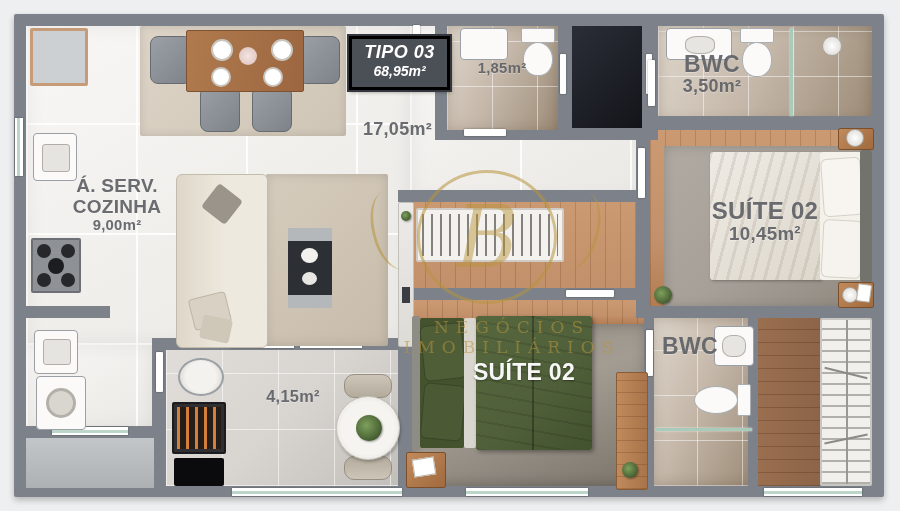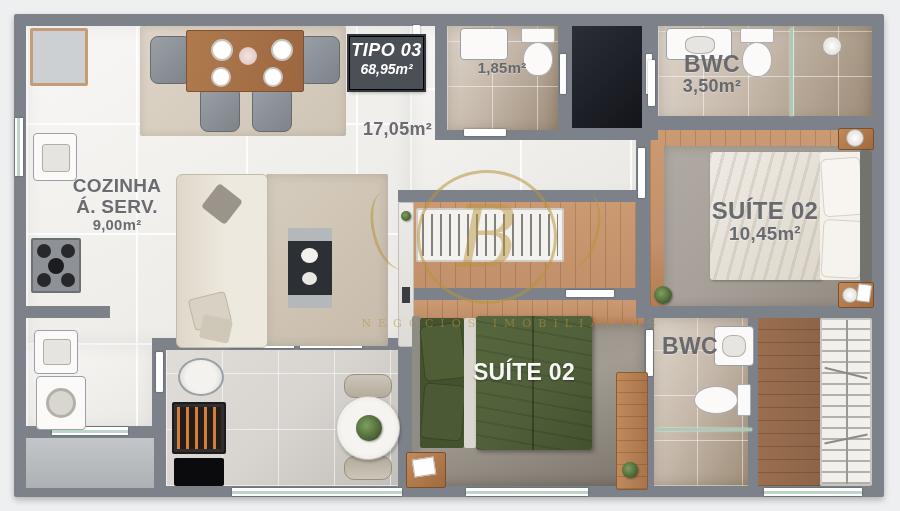--- a/index.html
+++ b/index.html
@@ -39,29 +39,29 @@
   .furn{position:absolute;border-radius:2px;}
   .white-fix{background:#fbfaf8;border:1px solid #9aa0a5;border-radius:4px;}
   .plant{border-radius:50%;background:radial-gradient(circle at 40% 40%,#7ea05c,#42592f 75%);box-shadow:1px 1px 2px rgba(0,0,0,.35);}
   .lamp{border-radius:50%;background:radial-gradient(circle,#ffffff,#d8d5cf);border:1px solid #a9a59e;}
   .nstand{background:linear-gradient(135deg,#c08a5c,#a06a3e);border:1px solid #7c4f2c;}
   
   .rlabel{position:absolute;z-index:50;text-align:center;font-weight:bold;color:rgba(93,96,101,.92);line-height:1.08;text-shadow:0 1px 0 rgba(255,255,255,.3);letter-spacing:.3px;}
   .rlabel .ar{display:block;font-size:.78em;}
   .rlabel .nm{display:block;}
   .lbl-white{color:rgba(255,255,255,.96);text-shadow:0 1px 2px rgba(0,0,0,.35);}
-  .unit-box{position:absolute;left:349px;top:36px;width:75px;height:54px;z-index:55;background:var(--unit_box,#4b4f56);border:1px solid #000000;box-shadow:0 0 0 2px #33363c,1px 2px 4px rgba(0,0,0,.4);color:#fff;font-style:italic;font-weight:bold;text-align:center;box-sizing:border-box;}
+  .unit-box{position:absolute;left:349px;top:36px;width:101px;height:54px;z-index:55;background:var(--unit_box,#4b4f56);border:3px solid #000000;box-shadow:0 0 0 2px #33363c,1px 2px 4px rgba(0,0,0,.4);color:#fff;font-style:italic;font-weight:bold;text-align:center;box-sizing:border-box;}
   .unit-box .l1{display:block;font-size:18px;margin-top:3px;letter-spacing:.5px;}
   .unit-box .l2{display:block;font-size:14px;}
   
   .wm{position:absolute;z-index:40;color:var(--gold,#b8943e);opacity:.55;pointer-events:none;}
   .wm-circle{left:417px;top:170px;width:134px;height:128px;border:3px solid currentColor;border-radius:50%;display:flex;align-items:center;justify-content:center;}
   .wm-circle .mono{font-family:"DejaVu Serif",serif;font-style:italic;font-size:86px;opacity:.9;}
   .wm-name{left:320px;top:278px;width:384px;text-align:center;font-family:"DejaVu Serif",serif;font-weight:bold;font-size:37px;letter-spacing:6px;}
-  .wm-tag{left:330px;top:317px;width:364px;text-align:center;font-size:11px;letter-spacing:7px;font-family:"DejaVu Serif",serif;}
+  .wm-tag{left:330px;top:317px;width:364px;text-align:center;font-size:17px;letter-spacing:7px;font-family:"DejaVu Serif",serif;}
   .wm-flo{width:40px;height:80px;border-left:3px solid currentColor;border-radius:60% 0 0 60%;}
 </style>
 </head>
 <body>
 
 <div class="canvas">
 
   <div class="abs walls"></div>
 
   <div class="abs tile" style="left:26px;top:26px;width:384px;height:319px;"></div>
@@ -233,22 +233,22 @@
     <div class="abs" style="left:3px;top:3px;width:44px;height:42px;background:repeating-linear-gradient(90deg,rgba(240,140,60,.85) 0 3px,rgba(35,28,24,.95) 3px 9px);"></div>
   </div>
   <div class="furn" style="left:174px;top:458px;width:50px;height:28px;background:#0b0b0d;"></div>
   <div class="furn" style="left:344px;top:374px;width:46px;height:22px;background:linear-gradient(180deg,#cdc6b8,#b3ab9c);border:1px solid #978f80;border-radius:10px;"></div>
   <div class="furn" style="left:344px;top:456px;width:46px;height:22px;background:linear-gradient(0deg,#cdc6b8,#b3ab9c);border:1px solid #978f80;border-radius:10px;"></div>
   <div class="furn" style="left:336px;top:396px;width:62px;height:62px;background:radial-gradient(circle,#f6f4f0 60%,#dcd9d3);border:1px solid #c6c3bd;border-radius:50%;box-shadow:1px 2px 3px rgba(0,0,0,.25);">
     <div class="abs plant" style="left:19px;top:18px;width:26px;height:26px;"></div>
   </div>
 
   <div class="rlabel" style="left:52px;top:176px;width:130px;font-size:19px;">
+    <span class="nm">Á. SERV.</span>
     <span class="nm">COZINHA</span>
-    <span class="nm">Á. SERV.</span>
     <span class="ar">9,00m²</span>
   </div>
   <div class="rlabel" style="left:340px;top:120px;width:115px;font-size:23px;">
     <span class="ar">17,05m²</span>
   </div>
   <div class="rlabel" style="left:446px;top:60px;width:112px;font-size:19px;">
     <span class="ar">1,85m²</span>
   </div>
   <div class="rlabel" style="left:660px;top:52px;width:104px;font-size:23px;">
     <span class="nm">BWC</span>
@@ -258,20 +258,21 @@
     <span class="nm">SUÍTE 02</span>
     <span class="ar">10,45m²</span>
   </div>
   <div class="rlabel" style="left:642px;top:334px;width:96px;font-size:23px;">
     <span class="nm">BWC</span>
   </div>
   <div class="rlabel lbl-white" style="left:462px;top:360px;width:124px;font-size:23px;">
     <span class="nm">SUÍTE 02</span>
   </div>
   <div class="rlabel" style="left:238px;top:388px;width:110px;font-size:21px;">
+    <span class="ar">4,15m²</span>
   </div>
 
   <div class="unit-box">
     <span class="l1">TIPO 03</span>
     <span class="l2">68,95m²</span>
   </div>
 
   <div class="wm abs wm-circle">
     <span class="mono">B</span>
   </div>

